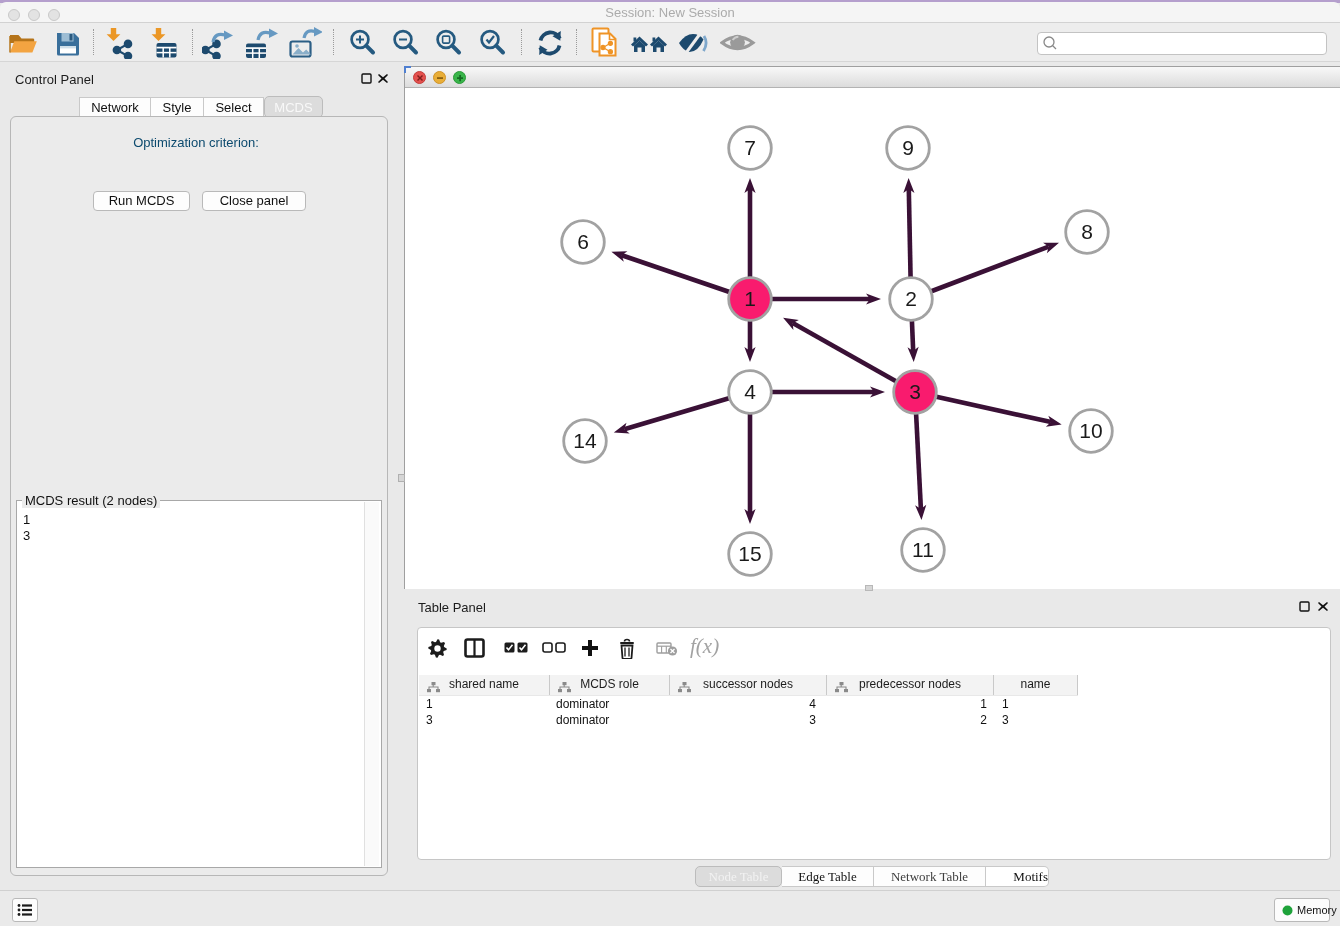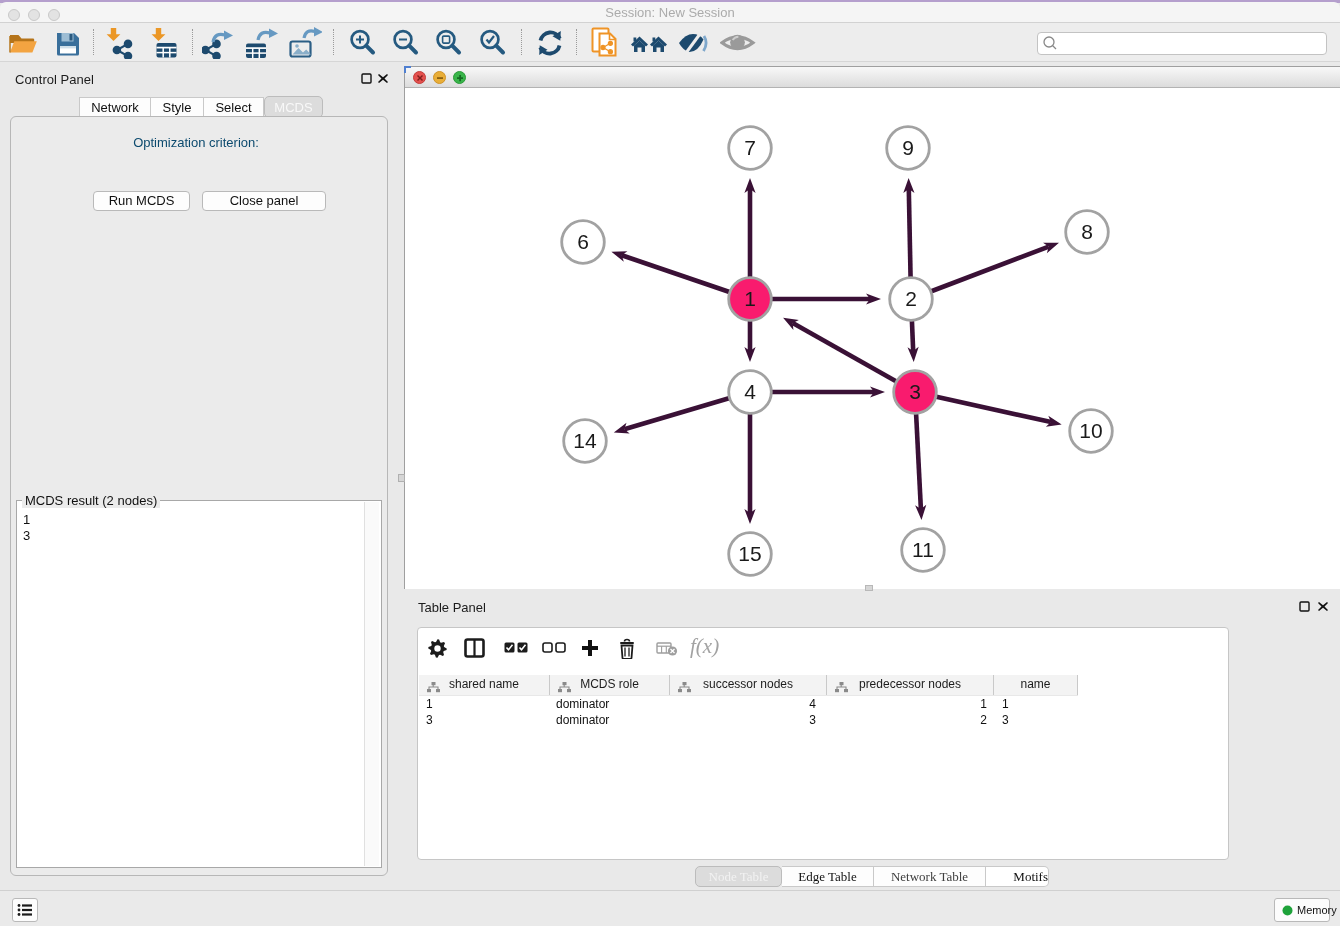--- a/index.html
+++ b/index.html
@@ -28,21 +28,21 @@
 #fslegend { position:absolute; left:5px; top:-8px; background:#ebebeb; padding:0 3px; font-size:13px; color:#111; }
 
 #netwin { left:404px; top:66px; width:936px; height:523px; border:1px solid #9f9f9f; border-right:none; background:#fff; }
 #nettitle { position:absolute; left:0; top:0; width:100%; height:21px; background:linear-gradient(#f8f8f8,#dcdcdc); border-bottom:1px solid #b3b3b3; }
 #nettitletext { position:absolute; top:4px; left:0; width:100%; text-align:center; font-size:13px; color:#111; }
 .mac { position:absolute; top:4px; width:13px; height:13px; border-radius:50%; }
 #netcanvas { position:absolute; left:0; top:22px; width:935px; height:500px; background:#fff; }
 
 #tpanel { left:404px; top:589px; width:936px; height:301px; background:#e9e9e9; }
 #tphead { position:absolute; left:14px; top:11px; font-size:13px; color:#1c1c1c; }
-#tbox { position:absolute; left:13px; top:38px; width:812px; height:233px; background:#fff; border:1px solid #c6c6c6; border-radius:4px; }
+#tbox { position:absolute; left:13px; top:38px; width:914px; height:233px; background:#fff; border:1px solid #c6c6c6; border-radius:4px; }
 .thdr { position:absolute; top:47px; height:20px; background:#f3f3f3; border-right:1px solid #c9c9c9; font-size:12px; color:#1c1c1c; text-align:center; line-height:19px; }
 .trow { position:absolute; font-size:12px; color:#111; }
 .ttab { position:absolute; top:277px; height:21px; font-size:13px; text-align:center; line-height:20px;font-family:Liberation Serif, serif; }
 
 #statusbar { left:0; top:890px; width:1340px; height:36px; background:#eaeaea; border-top:1px solid #d0d0d0; }
 #memButton { position:absolute; right:10px; top:7px; width:56px; height:24px; background:#fcfcfc; border:1px solid #b9b9b9; border-radius:3px; font-size:11px; color:#111; }
 #listButton { position:absolute; left:12px; top:7px; width:26px; height:24px; background:#fcfcfc; border:1px solid #b9b9b9; border-radius:3px; }
 svg text { font-family:"Liberation Sans", sans-serif; }
 </style>
 </head>
@@ -191,21 +191,21 @@
   <svg class="winbtn" style="left:377px" width="12" height="11" viewBox="0 0 12 11">
       <path d="M2 1 L6 4.3 L10 1 L11 2 L7.5 5.5 L11 9 L10 10 L6 6.7 L2 10 L1 9 L4.5 5.5 L1 2 Z" fill="#111"></path>
     </svg>
   <div class="cptab" style="left:79px; width:72px;">Network</div>
   <div class="cptab" style="left:151px; width:53px; border-left:none;">Style</div>
   <div class="cptab" style="left:204px; width:60px; border-left:none;">Select</div>
   <div class="cptab" style="left:264px; width:59px; top:34px; height:22px; background:#dcdcdc; border:1px solid #bcbcbc; border-radius:5px; color:#f8f8f8; line-height:21px;">MCDS</div>
   <div id="cpcontent"></div>
   <div id="optlabel">Optimization criterion:</div>
   <div class="cpbtn" style="left:93px; width:97px;">Run MCDS</div>
-  <div class="cpbtn" style="left:202px; width:124px;">Close panel</div>
+  <div class="cpbtn" style="left:202px; width:104px;">Close panel</div>
   <div id="fieldset">
     <div id="fslegend">MCDS result (2 nodes)</div>
     <div style="position:absolute; left:6px; top:11px; font-size:13px; color:#111; line-height:16px;">1<br>3</div>
     <div style="position:absolute; right:2px; top:1px; bottom:1px; width:15px; background:#fafafa; border-left:1px solid #e0e0e0;"></div>
   </div>
 </div>
 
 <div id="netwin" class="abs">
   <div style="position:absolute;left:-1px;top:-1px;width:7px;height:7px;border-top:2px solid #4f7fd0;border-left:2px solid #4f7fd0;z-index:5;"></div>
   <div id="nettitle">

